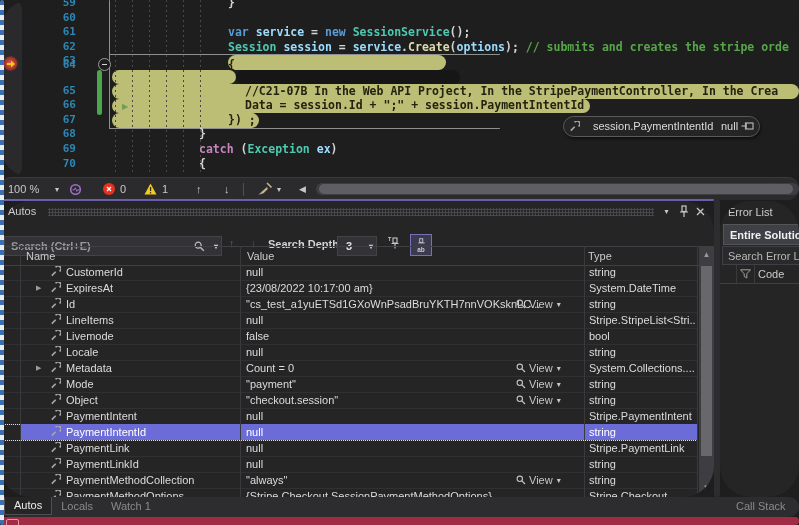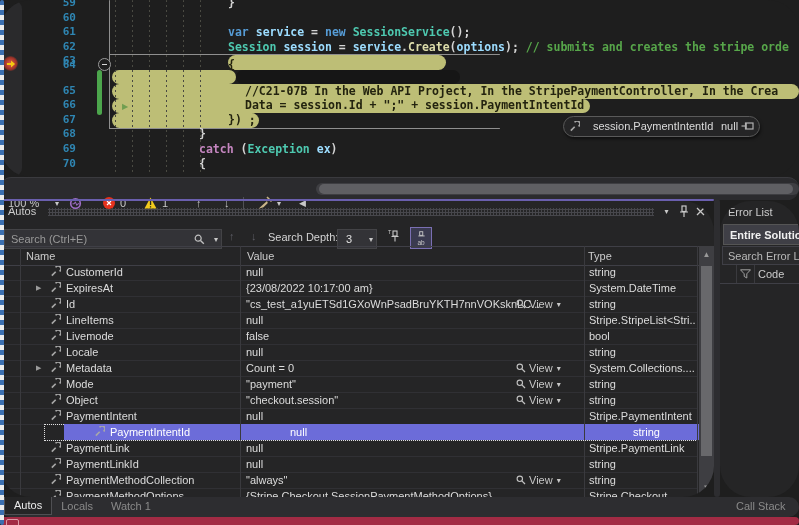--- a/index.html
+++ b/index.html
@@ -43,37 +43,37 @@
   .change-bar{left:97px;top:70px;width:5px;height:45px;background:#4CA64C;z-index:5;}
   .step-marker{left:122px;top:99.5px;z-index:5;color:#6F9E50;font-size:8px;line-height:13px;}
   .datatip{left:563px;top:115.5px;width:195px;height:19px;background:#252526;border:1px solid #5A5A5A;
            z-index:20;display:flex;align-items:center;box-shadow:1px 2px 3px rgba(0,0,0,.5);}
   .datatip .expr{margin-left:13px;color:#DCDCDC;}
   .datatip .val{position:absolute;left:157px;color:#DCDCDC;}
   .datatip .pin{position:absolute;right:4px;top:4px;}
 
   
   .ed-toolbar{left:0;top:177px;width:799px;height:22px;background:#2B2B2E;border-top:1px solid #3A3A3E;z-index:6;}
-  .ed-toolbar .it{position:absolute;top:0;height:22px;display:flex;align-items:center;color:#C8C8C8;margin-top:14px;}
+  .ed-toolbar .it{position:absolute;top:0;height:22px;display:flex;align-items:center;color:#C8C8C8;}
   .caret{font-size:8px;color:#C8C8C8;}
   .err-circ{width:12px;height:12px;border-radius:50%;background:#E5321E;display:flex;align-items:center;justify-content:center;}
   .vsep{width:1px;height:13px;background:#505055;}
   .hscroll-track{left:316px;top:5px;width:483px;height:12px;background:#3E3E42;}
   .hscroll-thumb{left:319px;top:6px;width:474px;height:10px;background:#5F5F63;}
   .arrow-gray{color:#909090;}
 
   
   .accent-top{left:0;top:199px;width:714px;height:2px;background:#6A5FAE;z-index:7;}
   .autos{left:0;top:201px;width:714px;height:296px;background:#252526;overflow:hidden;z-index:5;}
   .autos-title{position:absolute;left:0;top:0;width:714px;height:21px;}
   .autos-title .t{position:absolute;left:8px;top:4px;color:#CCCCCC;}
   .dots{position:absolute;left:48px;top:7px;width:606px;height:8px;opacity:.7;
         background-image:radial-gradient(circle,#55555C 1px,transparent 1.3px);background-size:3px 3px;}
   .ti{position:absolute;top:3px;width:15px;height:15px;display:flex;align-items:center;justify-content:center;color:#C8C8C8;}
-  .autos-toolbar{position:absolute;left:0;top:25px;width:714px;height:24px;background:#252526;}
+  .autos-toolbar{position:absolute;left:0;top:32px;width:714px;height:24px;background:#252526;font-weight:bold;}
   .searchbox{position:absolute;left:4px;top:3px;width:216px;height:18px;background:#333337;border:1px solid #434346;
              display:flex;align-items:center;color:#999;}
   .searchbox .ph{margin-left:6px;}
   .searchbox .mag{position:absolute;right:16px;top:4px;}
   .searchbox .cv{position:absolute;right:3px;top:5px;}
   .depth-combo{position:absolute;left:337px;top:3px;width:38px;height:18px;background:#333337;border:1px solid #434346;
                color:#E0E0E0;display:flex;align-items:center;}
   .depth-combo span{margin-left:8px;}
   .depth-combo .cv{position:absolute;right:3px;top:5px;}
   .abox{position:absolute;left:410px;top:1px;width:20px;height:20px;border:1px solid #7A6FB3;background:#3A3A50;
@@ -81,21 +81,21 @@
   .tbl-head{position:absolute;left:0;top:45px;width:714px;height:18px;border-top:1px solid #3F3F46;border-bottom:1px solid #3F3F46;}
   .tbl-head span{position:absolute;top:3px;color:#CCCCCC;}
   .colsep{position:absolute;width:1px;background:#3A3A3E;top:45px;height:251px;z-index:3;}
   #autos-rows{position:absolute;left:0;top:63px;width:698px;height:233px;}
   .arow{position:absolute;left:0;width:698px;height:16px;border-bottom:1px solid #303034;}
   .arow .nm,.arow .vl,.arow .ty{position:absolute;top:1.5px;white-space:pre;color:#DCDCDC;z-index:4;}
   .arow .nm{left:66px;} .arow .vl{left:246px;} .arow .ty{left:589px;width:106px;overflow:hidden;}
   .arow .exp{position:absolute;left:36px;top:4px;font-size:7px;color:#9A9A9A;z-index:4;}
   .arow .wr{position:absolute;left:50px;top:2px;z-index:4;}
   .arow.sel .selbg{position:absolute;left:20px;top:0;width:678px;height:16px;background:#6C6CD9;}
-  .arow.sel{outline:1px dotted #E0E0E0;outline-offset:-1px;margin-left:44px;}
+  .arow.sel{outline:1px dotted #E0E0E0;outline-offset:-1px;}
   .arow.sel .nm,.arow.sel .vl,.arow.sel .ty{color:#FFFFFF;}
   .viewbtn{position:absolute;left:516px;top:1px;width:66px;height:14px;display:flex;align-items:center;color:#C8C8C8;z-index:4;}
   .viewbtn .lb{margin:0 4px 0 3px;}
   .vscroll{position:absolute;left:699px;top:45px;width:15px;height:251px;background:#3E3E42;}
   .vscroll .thumb{position:absolute;left:2px;top:20px;width:11px;height:190px;background:#68686B;}
   .vscroll .up,.vscroll .dn{position:absolute;left:0;width:15px;height:14px;color:#999;font-size:8px;text-align:center;line-height:14px;}
   .vscroll .up{top:2px;} .vscroll .dn{bottom:2px;}
 
   
   .gap{left:714px;top:199px;width:6px;height:298px;background:#2D2D30;}

